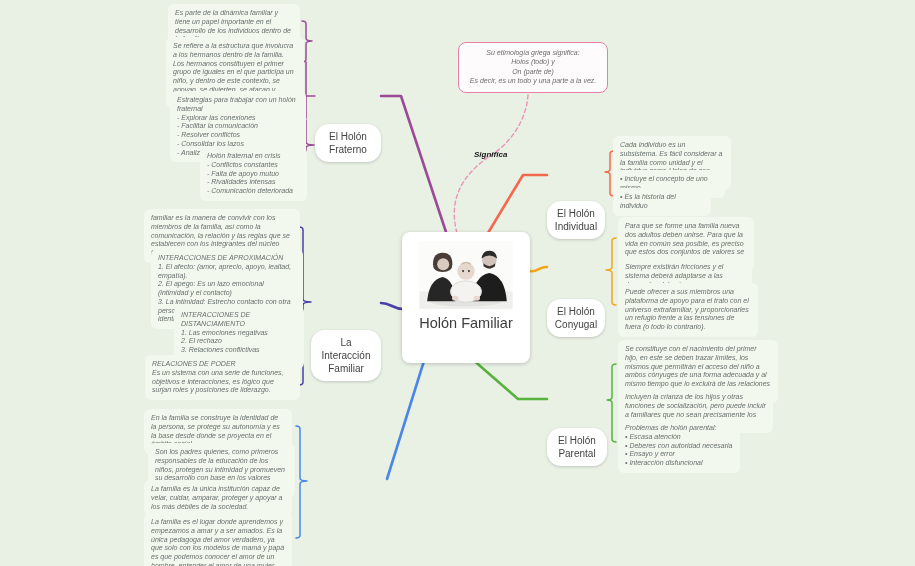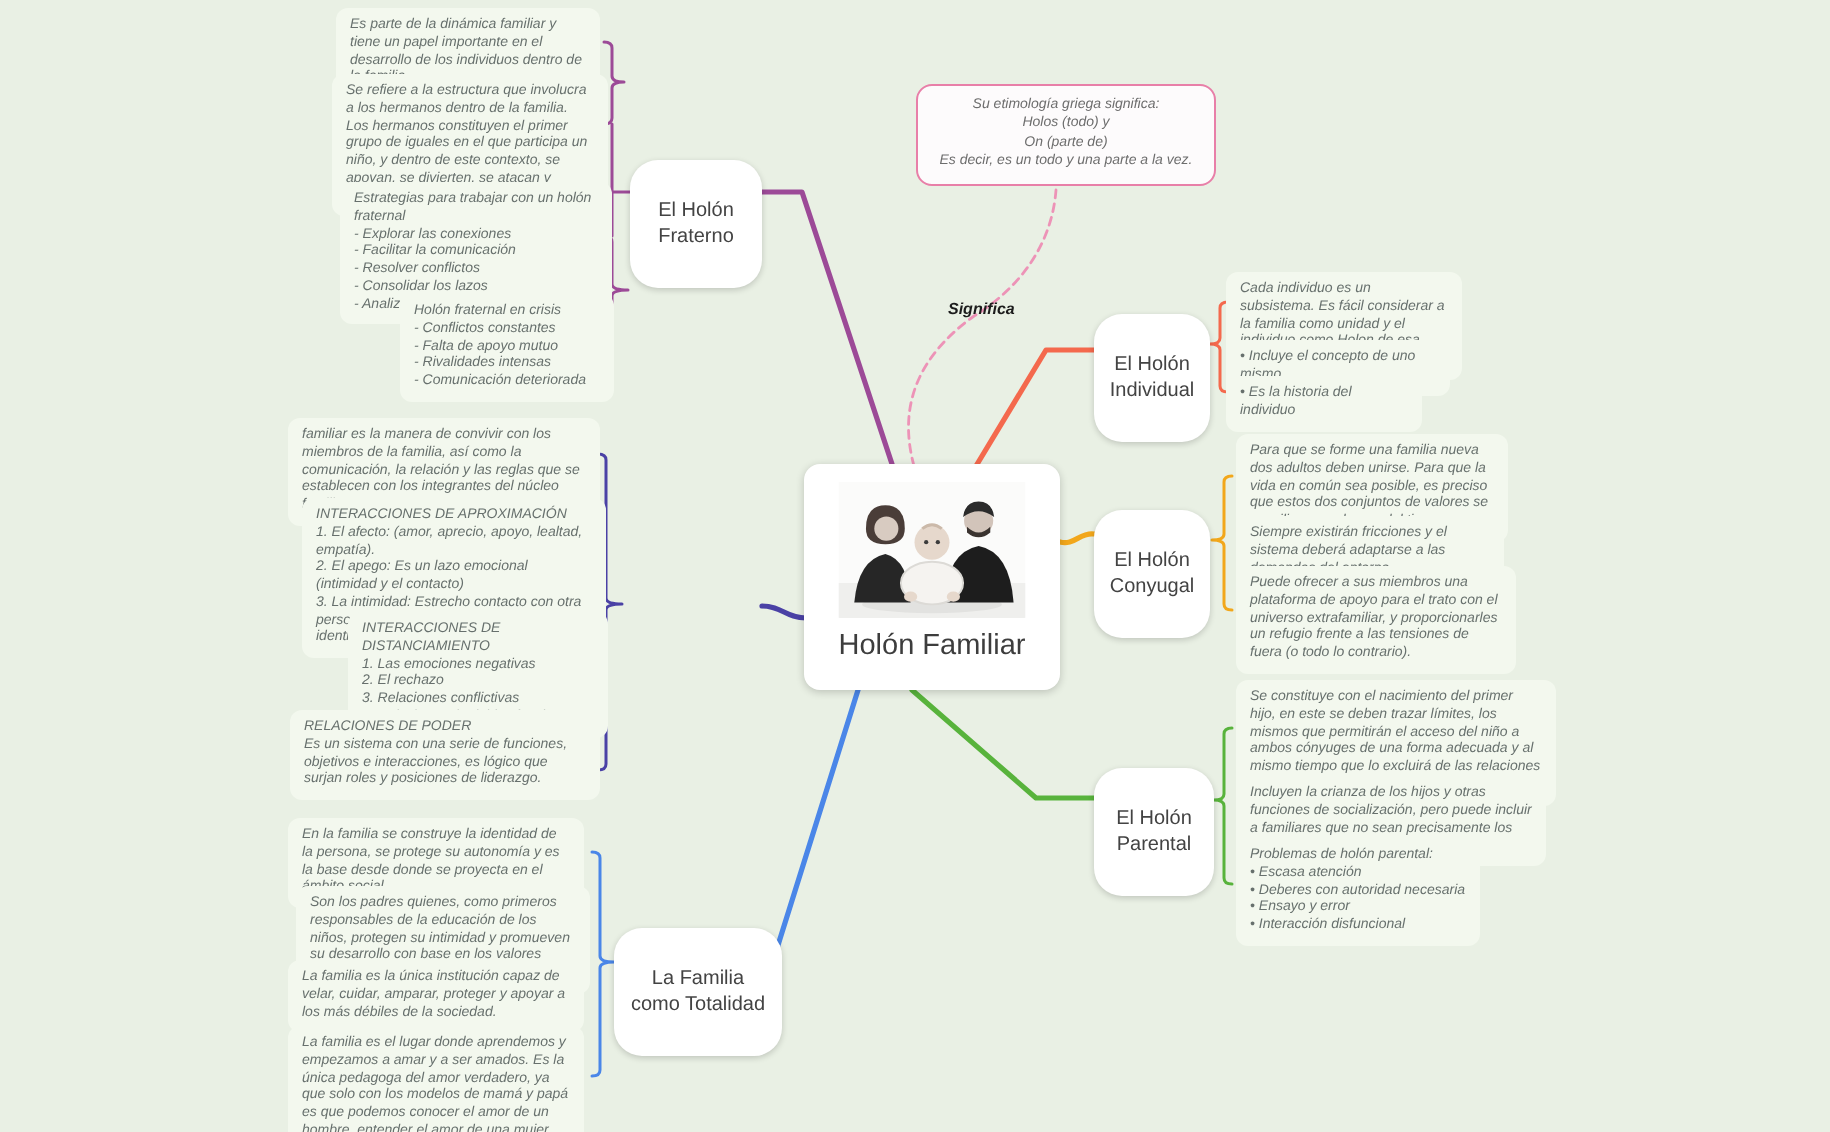--- a/index.html
+++ b/index.html
@@ -10,26 +10,26 @@
   }
   #wires{position:absolute;left:0;top:0;width:915px;height:566px;}
   .note{
     position:absolute;box-sizing:border-box;
     background:#f3f8ee;border-radius:6px;padding:5px 7px;
     font-size:7px;line-height:1.25;font-style:italic;color:#67706d;
     white-space:pre-line;
   }
   .node{
     position:absolute;box-sizing:border-box;
-    background:#ffffff;border-radius:14px;padding:19px 4px;
+    background:#ffffff;border-radius:14px;padding:6px 4px;
     font-size:10px;line-height:1.3;color:#434343;text-align:center;
-    white-space:pre-line;box-shadow:0 1px 3px rgba(0,0,0,0.18);
+    white-space:pre-line;box-shadow:0 1px 3px rgba(0,0,0,0.18);margin-top:44px;
   }
   .central{
-    position:absolute;left:402px;top:232px;width:128px;height:113px;
+    position:absolute;left:402px;top:232px;width:128px;height:131px;
     box-sizing:border-box;background:#ffffff;border-radius:8px;
     box-shadow:0 1px 4px rgba(0,0,0,0.20);text-align:center;
   }
   .central .photo{display:block;margin:9px auto 0 auto;width:96px;height:68px;border-radius:2px;}
   .central .title{margin-top:6px;font-size:14.5px;color:#3d3d3d;}
   .etym{
     position:absolute;left:458px;top:42px;width:150px;height:51px;
     box-sizing:border-box;background:#fdfbfc;border:1.3px solid #e87fa8;
     border-radius:8px;padding:5px 6px;
     font-size:7px;line-height:1.35;font-style:italic;color:#6d6d6d;
@@ -104,22 +104,22 @@
   </div>
 
   <div class="node" style="left:315px;top:80px;width:66px;">El Holón
 Fraterno</div>
   <div class="node" style="left:547px;top:157px;width:58px;">El Holón
 Individual</div>
   <div class="node" style="left:547px;top:255px;width:58px;">El Holón
 Conyugal</div>
   <div class="node" style="left:547px;top:384px;width:60px;">El Holón
 Parental</div>
-  <div class="node" style="left:307px;top:464px;width:84px;">La Familia
-como Totalidad</div>
+  <div class="node" style="left:311px;top:286px;width:70px;">La Interacción
+Familiar</div>
 
   <div class="note" style="left:168px;top:4px;width:132px;">Es parte de la dinámica familiar y tiene un papel importante en el desarrollo de los individuos dentro de la familia.</div>
   <div class="note" style="left:166px;top:37px;width:138px;">Se refiere a la estructura que involucra a los hermanos dentro de la familia. Los hermanos constituyen el primer grupo de iguales en el que participa un niño, y dentro de este contexto, se apoyan, se divierten, se atacan y aprenden unos de otros.</div>
   <div class="note" style="left:170px;top:91px;width:136px;">Estrategias para trabajar con un holón fraternal
 - Explorar las conexiones
 - Facilitar la comunicación
 - Resolver conflictos
 - Consolidar los lazos
 - Analizar roles y dinámicas familiares</div>
   <div class="note" style="left:200px;top:147px;width:107px;">Holón fraternal en crisis

